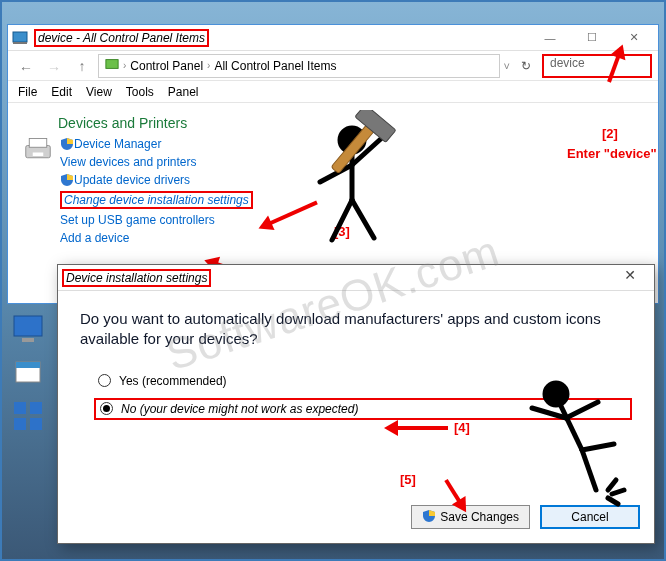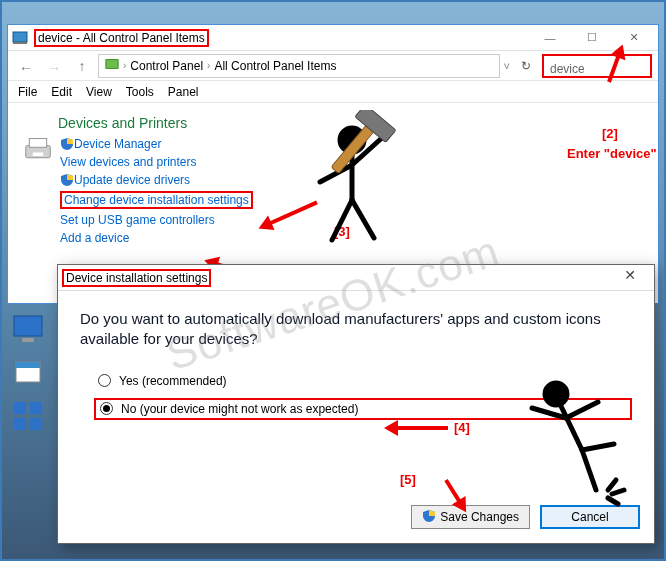--- a/index.html
+++ b/index.html
@@ -53,21 +53,21 @@
 .breadcrumb {
   flex: 1; height: 24px; border: 1px solid #ccc;
   display: flex; align-items: center; padding: 0 6px; gap: 2px;
   font-size: 12px;
 }
 .bc-sep { color: #888; margin: 0 2px; font-size: 10px; }
 .refresh { width: 24px; color: #555; text-align: center; }
 .searchbox {
   width: 110px; height: 24px; border: 2px solid #e00;
   padding: 0 6px; font-size: 12px; color: #666;
-  display: flex; align-items: flex-end;
+  display: flex; align-items: flex-start;
 }
 
 .menubar {
   height: 22px; display: flex; align-items: center; gap: 14px;
   padding: 0 10px; font-size: 12px;
   border-bottom: 1px solid #e5e5e5;
 }
 
 .explorer-body {
   padding: 12px 10px 10px 50px;
@@ -80,21 +80,21 @@
   color: #1a7a3a; font-size: 14px; font-weight: 400;
 }
 .link-list { margin-top: 4px; margin-left: 2px; }
 .link-item {
   color: #0066cc; font-size: 12px; padding: 2px 0;
   display: flex; align-items: center; 
 }
 .shield-mini {
   width: 14px; height: 14px; display: inline-block;
 }
-.hl-red { border: 2px solid #e00; display: inline-block; padding: 0 2px; }
+.hl-red { border: 2px solid #e00; display: inline-block; padding: 0 2px; font-style: italic; }
 
 
 .leftstrip {
   position: absolute; left: 10px; top: 310px;
   display: flex; flex-direction: column; gap: 12px;
 }
 .leftstrip .ico {
   width: 32px; height: 32px;
 }
 

